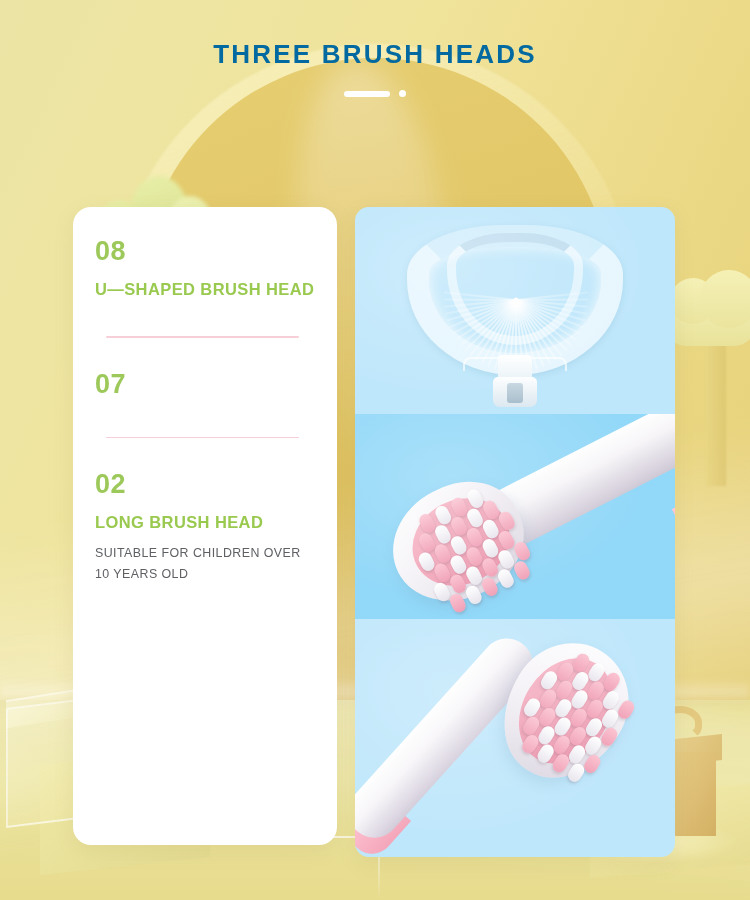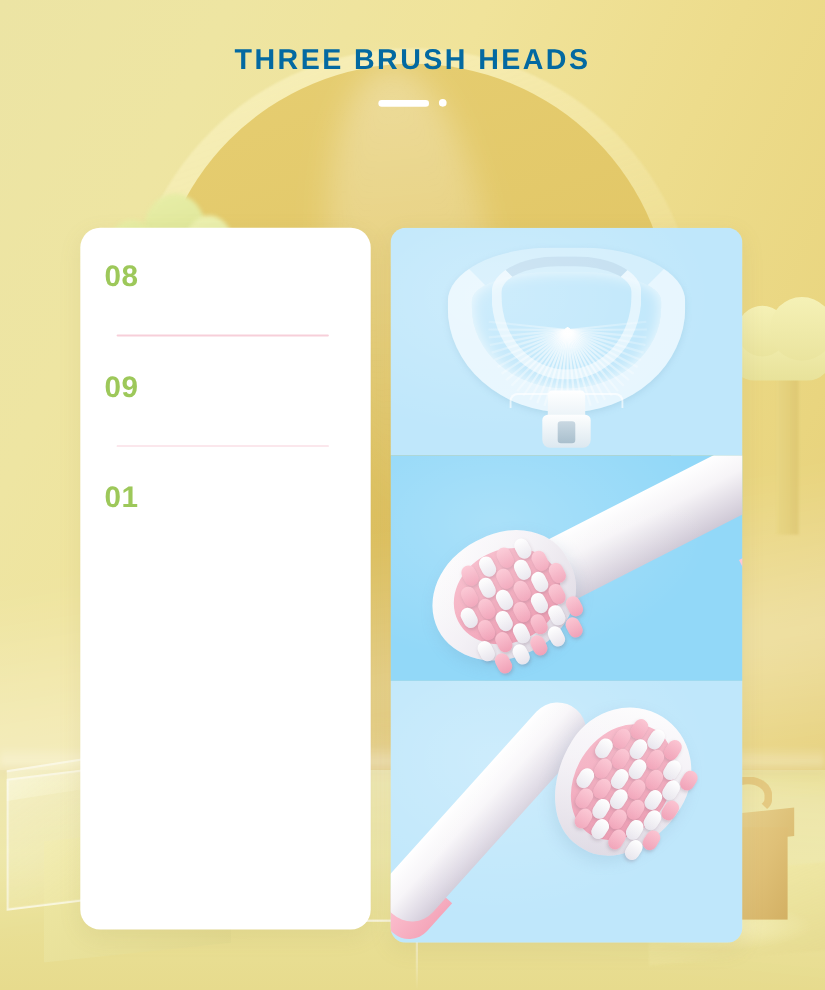--- a/index.html
+++ b/index.html
@@ -345,36 +345,39 @@
   <div class="title-deco">
     <div class="deco-dash"></div>
     <div class="deco-dot"></div>
   </div>
 </div>
 
 <div class="info-card">
 
   <div class="feature">
     <div class="feature-num">08</div>
+    <div class="feature-title">U—SHAPED BRUSH HEAD</div>
   </div>
 
   <div class="sp-1"></div>
   <div class="feature-rule"></div>
   <div class="sp-2"></div>
 
   <div class="feature">
-    <div class="feature-num">09</div>
+    <div class="feature-num">07</div>
   </div>
 
   <div class="sp-3"></div>
   <div class="feature-rule"></div>
   <div class="sp-4"></div>
 
   <div class="feature">
-    <div class="feature-num">01</div>
+    <div class="feature-num">02</div>
+    <div class="feature-title">LONG BRUSH HEAD</div>
+    <div class="feature-desc">SUITABLE FOR CHILDREN OVER 10 YEARS OLD</div>
   </div>
 
 </div>
 
 <div class="photo-stack">
 
   <div class="photo photo-1">
     <div class="u-wrap">
       <div class="u-outer"></div>
       <div class="u-ribs" id="u-ribs">

